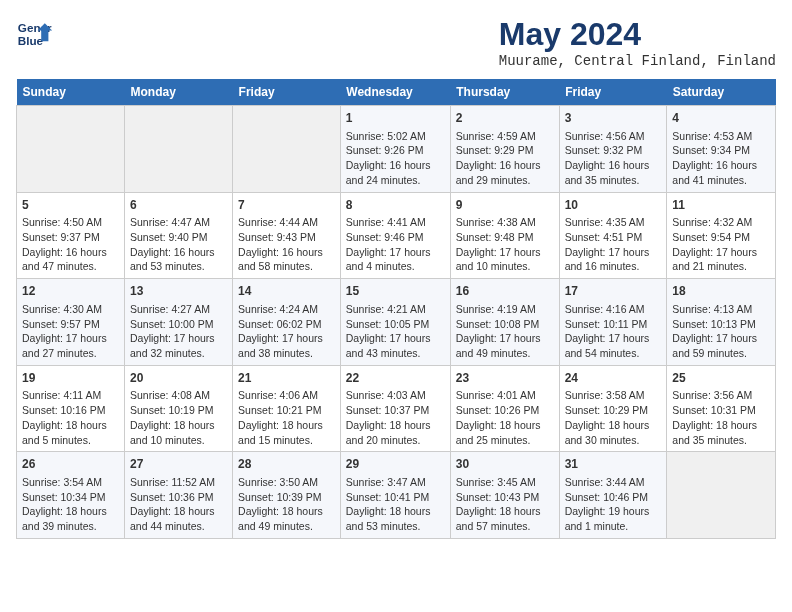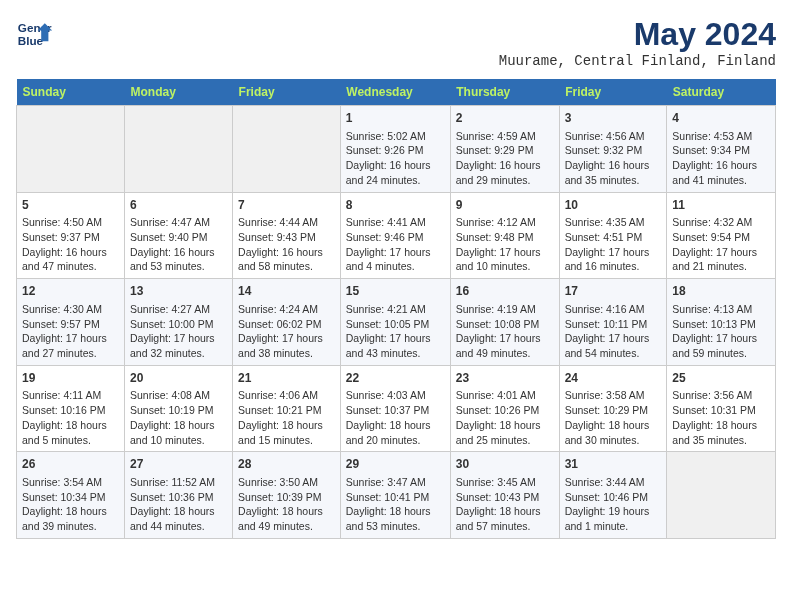--- a/index.html
+++ b/index.html
@@ -19,40 +19,39 @@
     .logo {
       display: flex;
       align-items: center;
       gap: 4px;
     }
     .logo-icon {
       width: 36px;
       height: 36px;
     }
     .title-block {
-      text-align: right;
     }
     .month-title {
       font-size: 32px;
       font-weight: bold;
       color: #1a3a6b;
     }
     .location-title {
       font-size: 14px;
       color: #333;
       font-family: Liberation Mono, monospace;
     }
     table {
       width: 100%;
       border-collapse: collapse;
       font-size: 11px;
     }
     thead th {
       background-color: #2e6db4;
-      color: #bef264;
+      color: #ffffff;
       text-align: left;
       padding: 6px 6px;
       font-size: 12px;
       font-weight: bold;
     }
     tbody td {
       border: 1px solid #ccc;
       vertical-align: top;
       padding: 4px 5px;
       width: 113px;
@@ -156,21 +155,21 @@
           <div>Daylight: 16 hours and 58 minutes.</div>
         </td>
         <td>
           <span class="day-number">8</span>
           <div>Sunrise: 4:41 AM</div>
           <div>Sunset: 9:46 PM</div>
           <div>Daylight: 17 hours and 4 minutes.</div>
         </td>
         <td>
           <span class="day-number">9</span>
-          <div>Sunrise: 4:12 AM</div>
+          <div>Sunrise: 4:38 AM</div>
           <div>Sunset: 9:48 PM</div>
           <div>Daylight: 17 hours and 10 minutes.</div>
         </td>
         <td>
           <span class="day-number">10</span>
           <div>Sunrise: 4:35 AM</div>
           <div>Sunset: 4:51 PM</div>
           <div>Daylight: 17 hours and 16 minutes.</div>
         </td>
         <td>

